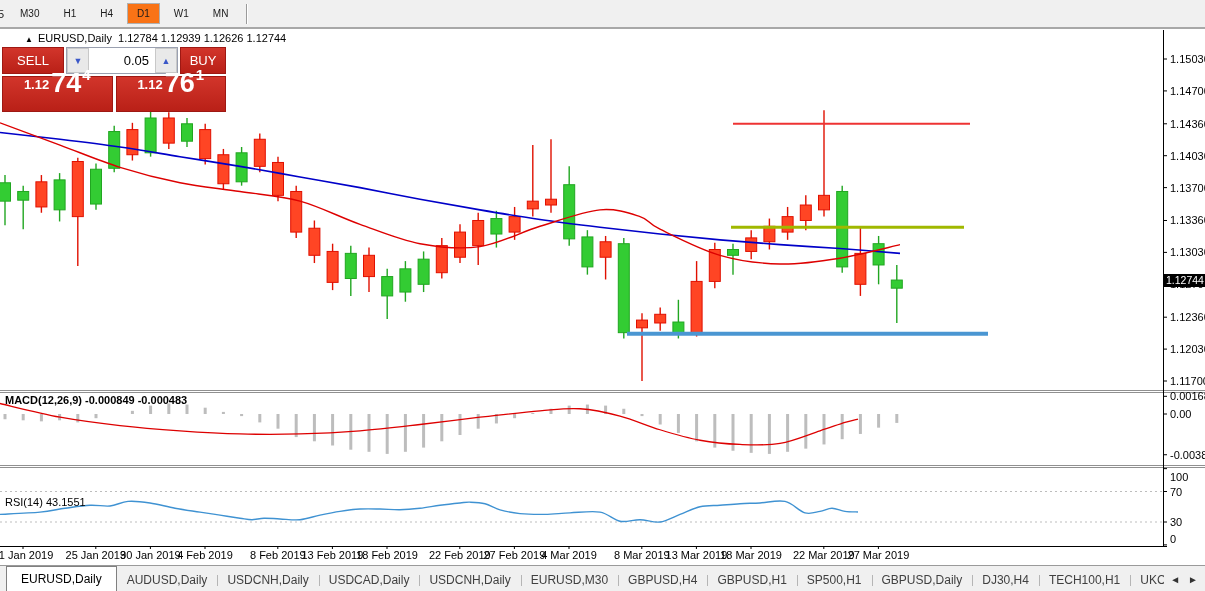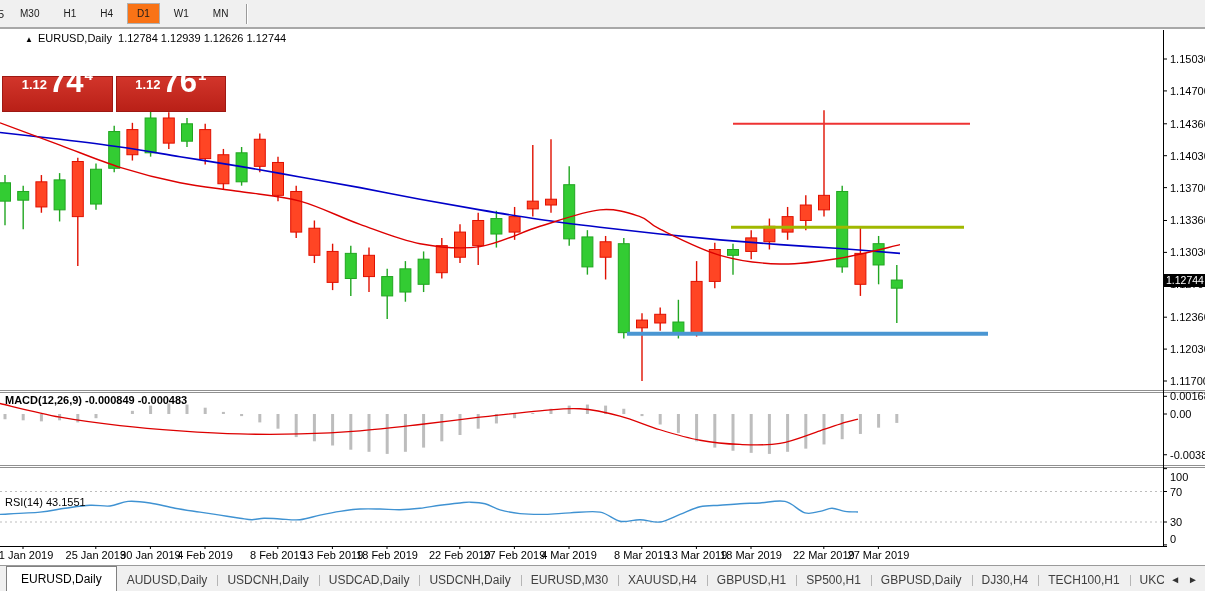--- a/index.html
+++ b/index.html
@@ -19,21 +19,21 @@
   .w-btn{background:linear-gradient(#d2352b,#b92017);color:#fff;font-size:13px;display:flex;align-items:center;justify-content:center;border:1px solid #9e1813;}
   .w-sell{width:60px;}
   .w-buy{width:56px;margin-left:2px;flex:1;}
   .vol-group{display:flex;margin-left:2px;margin-right:0;border:1px solid #9aa0b0;background:#fff;}
   .spin{width:20px;background:#e9e9e9;color:#3a57c8;font-size:9px;display:flex;align-items:center;justify-content:center;border:1px solid #c8c8c8;}
   .vol-input{width:60px;background:#fff;color:#000;font-size:13px;display:flex;align-items:center;justify-content:flex-end;padding-right:6px;}
   .w-row2{position:absolute;left:0;top:29px;width:224px;height:36px;display:flex;}
   .price-box{background:linear-gradient(#d2352b,#b92017);border:1px solid #9e1813;color:#fff;flex:1;display:flex;align-items:flex-end;justify-content:center;padding-bottom:16px;}
   .price-box+.price-box{margin-left:3px;}
   .p-small{font-size:13px;font-weight:bold;margin-right:2px;margin-bottom:3px;}
-  .p-big{font-size:31px;font-weight:bold;line-height:0.85;}
+  .p-big{font-size:27px;font-weight:bold;line-height:0.85;}
   .p-sup{font-size:15px;font-weight:bold;margin-bottom:12px;margin-left:1px;}
   
   .price-tag{position:absolute;left:1164px;top:274px;width:41px;height:13px;background:#000;color:#fff;font-size:10.5px;line-height:13px;padding-left:2px;z-index:6;}
   
   .tabbar{position:absolute;left:0;top:565px;width:1205px;height:26px;background:#f0f0f0;border-top:1px solid #9a9a9a;display:flex;align-items:flex-end;overflow:hidden;}
   .tab{font-size:12px;color:#404040;padding:4px 10px 5px 10px;white-space:nowrap;position:relative;}
   .tab.sep::before{content:"";position:absolute;left:0;top:6px;bottom:6px;width:1px;background:#b5b5b5;}
   .tab.active{background:#fff;border:1px solid #808080;border-bottom:none;color:#000;margin-left:6px;padding:5px 14px 6px 14px;}
   .tab-arrows{position:absolute;right:1px;top:0;bottom:0;display:flex;align-items:center;background:#f0f0f0;padding:0 2px;z-index:3;}
   .tab-arrow{font-size:10px;color:#333;padding:2px 4px;}
@@ -287,20 +287,29 @@
       <text x="823.8" y="559" font-size="11" fill="#000" text-anchor="middle" font-family="Liberation Sans, sans-serif">22 Mar 2019</text>
       <line x1="878.4" y1="546" x2="878.4" y2="549" stroke="#000" stroke-width="1"></line>
       <text x="878.4" y="559" font-size="11" fill="#000" text-anchor="middle" font-family="Liberation Sans, sans-serif">27 Mar 2019</text>
     </svg>
 
   <div class="ind-label" style="left:5px;top:32px;margin-left:20px;">
     <span class="hdr-icon">▲</span><span>EURUSD,Daily</span>&nbsp;&nbsp;<span>1.12784 1.12939 1.12626 1.12744</span>
   </div>
 
   <div class="widget">
+    <div class="w-row1">
+      <div class="w-btn w-sell">SELL</div>
+      <div class="vol-group">
+        <div class="spin">▼</div>
+        <div class="vol-input">0.05</div>
+        <div class="spin">▲</div>
+      </div>
+      <div class="w-btn w-buy">BUY</div>
+    </div>
     <div class="w-row2">
       <div class="price-box">
         <span class="p-small">1.12</span>
         <span class="p-big">74</span>
         <span class="p-sup">4</span>
       </div>
       <div class="price-box">
         <span class="p-small">1.12</span>
         <span class="p-big">76</span>
         <span class="p-sup">1</span>
@@ -313,21 +322,21 @@
 
   <div class="price-tag">1.12744</div>
 
   <div class="tabbar" id="tabbar">
     <div class="tab active">EURUSD,Daily</div>
       <div class="tab">AUDUSD,Daily</div>
       <div class="tab sep">USDCNH,Daily</div>
       <div class="tab sep">USDCAD,Daily</div>
       <div class="tab sep">USDCNH,Daily</div>
       <div class="tab sep">EURUSD,M30</div>
-      <div class="tab sep">XAUUSD,H4</div>
+      <div class="tab sep">GBPUSD,H4</div>
       <div class="tab sep">GBPUSD,H1</div>
       <div class="tab sep">SP500,H1</div>
       <div class="tab sep">GBPUSD,Daily</div>
       <div class="tab sep">DJ30,H4</div>
       <div class="tab sep">TECH100,H1</div>
       <div class="tab sep">UKC</div>
       <div class="tab-arrows">
       <span class="tab-arrow">◄</span>
       <span class="tab-arrow">►</span>
     </div>

